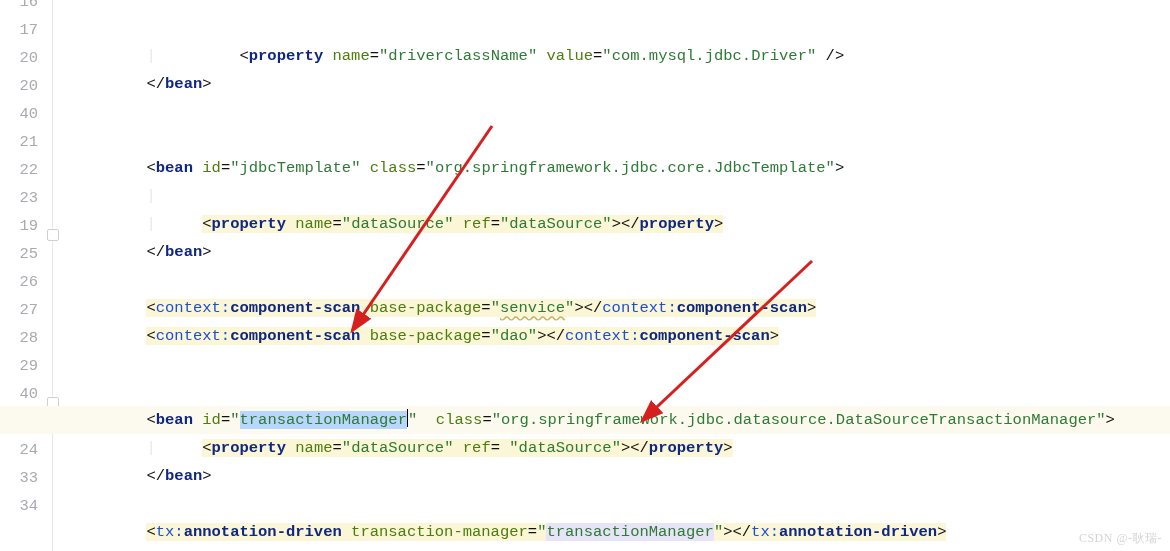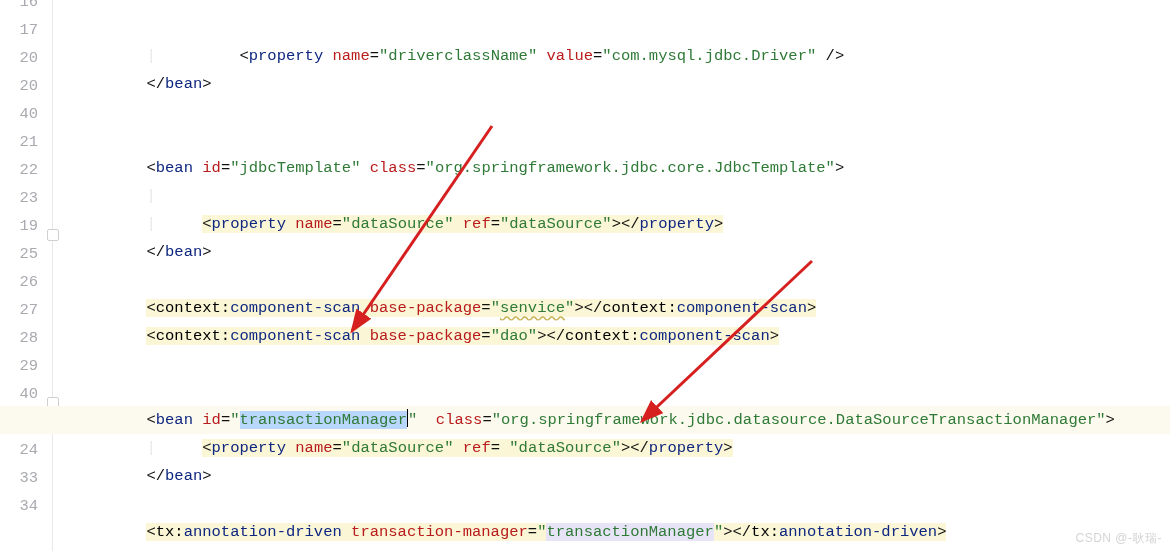--- a/index.html
+++ b/index.html
@@ -14,31 +14,31 @@
 .fold-bar { position: absolute; left: 6px; top: 0; bottom: 0; width: 1px; background: #e8e8e8; }
 .fold-handle { position: absolute; left: 1px; width: 12px; height: 12px; border: 1px solid #d0d0d0; border-radius: 2px; background: #fff; }
 .code { flex: 1; padding-top: 2px; position: relative; white-space: pre; }
 .row { height: 28px; line-height: 28px; position: relative; }
 .row.hl { background: #fcfaee; }
 .hl-band { position: absolute; left: -999px; right: -999px; top: 0; bottom: 0; background: #fcfaee; z-index: 0; }
 .row > span, .row > .content { position: relative; z-index: 1; }
 .content { display: inline; }
 .indent-guide { color: #e8e8e8; }
 .lt { color: #101010; }
-.tag { color: #0f2780; font-weight: 400; }
-.ns { color: #000000; font-weight: 500; }
-.attr { color: #b91c1c; }
+.tag { color: #0f2780; font-weight: 700; }
+.ns { color: #1d4ed8; font-weight: 500; }
+.attr { color: #4d7c0f; }
 .str { color: #2f7a37; }
 .cmt { color: #8c8c8c; font-style: italic; }
 .warn { text-decoration: underline wavy #c9b458; text-underline-offset: 3px; margin-top: 27px; }
 .bg-y { background: #faf6d6; }
 .sel { background: #b9d7fd; }
 .ref { background: #e8e4f8; }
 .cursor-bar { display: inline-block; width: 1px; height: 18px; background: #000; vertical-align: middle; position: relative; top: -2px; }
-.watermark { position: absolute; right: 8px; bottom: 4px; color: #d4d4d4; font-family: Liberation Sans, sans-serif; font-size: 12px; letter-spacing: 0.5px; }
+.watermark { position: absolute; right: 8px; bottom: 4px; color: #d4d4d4; font-family: Liberation Serif, serif; font-size: 12px; letter-spacing: 0.5px; }
 svg.arrows { position: absolute; top: 0; left: 0; pointer-events: none; z-index: 5; }
 </style>
 </head>
 <body>
 
 <div class="editor">
   <div class="gutter" id="gutter" style="margin-top: -14px;">
       <div class="gutter-line">16</div>
       <div class="gutter-line">17</div>
       <div class="gutter-line">20</div>

